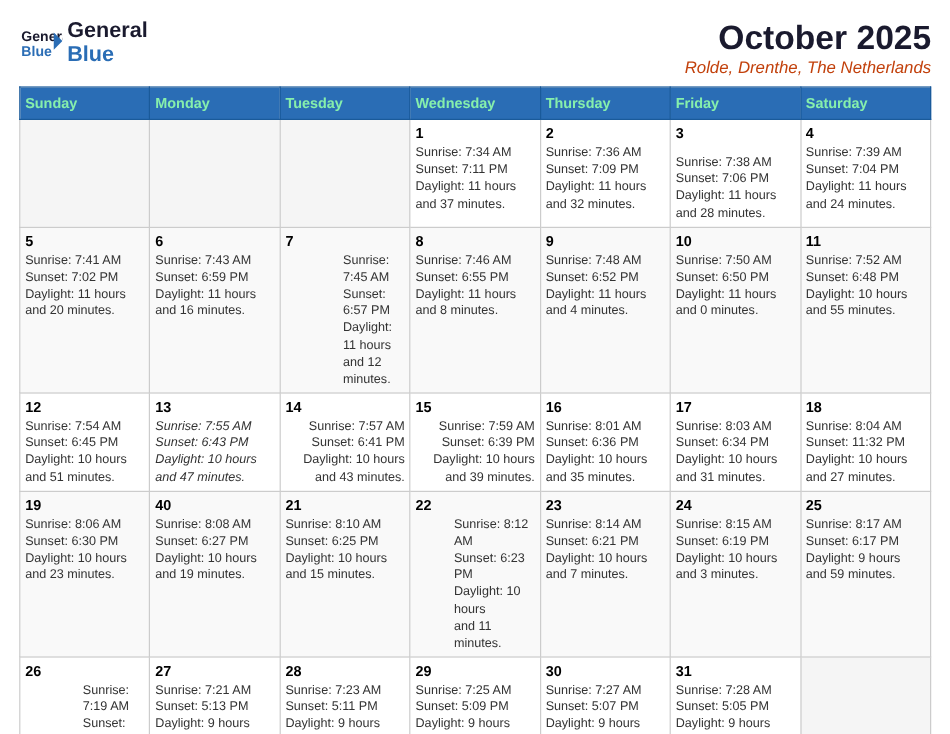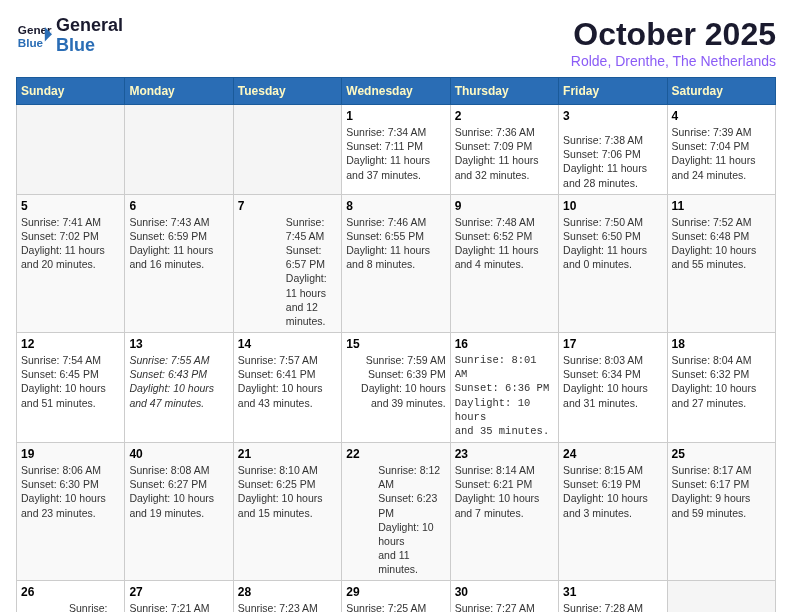--- a/index.html
+++ b/index.html
@@ -31,36 +31,37 @@
       color: #2a6db5;
     }
     .logo-icon {
       width: 36px;
       height: 36px;
     }
     .title-block {
       text-align: right;
     }
     .month-title {
-      font-size: 32px;
+      font-size: 28px;
       font-weight: bold;
       color: #1a1a2e;
     }
     .location {
       font-size: 14px;
-      color: #8b5cf6;
+      color: #c2410c;
+      font-style: italic;
     }
     table {
       width: 100%;
       border-collapse: collapse;
       font-size: 11px;
     }
     thead tr th {
       background-color: #2a6db5;
-      color: #fef9c3;
+      color: #86efac;
       padding: 6px 4px;
       text-align: left;
       font-size: 12px;
       font-weight: bold;
       border: 1px solid #1a5a9a;
     }
     tbody tr td {
       border: 1px solid #ccc;
       vertical-align: top;
       padding: 4px;
@@ -214,50 +215,50 @@
         </td>
         <td>
           <span class="day-number">13</span>
           <div class="day-info" style="white-space: pre-line; font-style: italic;">Sunrise: 7:55 AM
 Sunset: 6:43 PM
 Daylight: 10 hours
 and 47 minutes.</div>
         </td>
         <td>
           <span class="day-number">14</span>
-          <div class="day-info" style="white-space: pre-line;">Sunrise: 7:57 AM
+          <div class="day-info" style="white-space: pre-line; text-align: right;">Sunrise: 7:57 AM
 Sunset: 6:41 PM
 Daylight: 10 hours
 and 43 minutes.</div>
         </td>
         <td>
           <span class="day-number">15</span>
           <div class="day-info" style="white-space: pre-line; text-align: right;">Sunrise: 7:59 AM
 Sunset: 6:39 PM
 Daylight: 10 hours
 and 39 minutes.</div>
         </td>
         <td>
           <span class="day-number">16</span>
-          <div class="day-info" style="white-space: pre-line; font-family: Liberation Mono, monospace;">Sunrise: 8:01 AM
+          <div class="day-info" style="white-space: pre-line;">Sunrise: 8:01 AM
 Sunset: 6:36 PM
 Daylight: 10 hours
 and 35 minutes.</div>
         </td>
         <td>
           <span class="day-number">17</span>
           <div class="day-info" style="white-space: pre-line;">Sunrise: 8:03 AM
 Sunset: 6:34 PM
 Daylight: 10 hours
 and 31 minutes.</div>
         </td>
         <td>
           <span class="day-number">18</span>
           <div class="day-info" style="white-space: pre-line;">Sunrise: 8:04 AM
-Sunset: 6:32 PM
+Sunset: 11:32 PM
 Daylight: 10 hours
 and 27 minutes.</div>
         </td>
       </tr>
       <tr>
         <td>
           <span class="day-number">19</span>
           <div class="day-info" style="white-space: pre-line;">Sunrise: 8:06 AM
 Sunset: 6:30 PM
 Daylight: 10 hours

